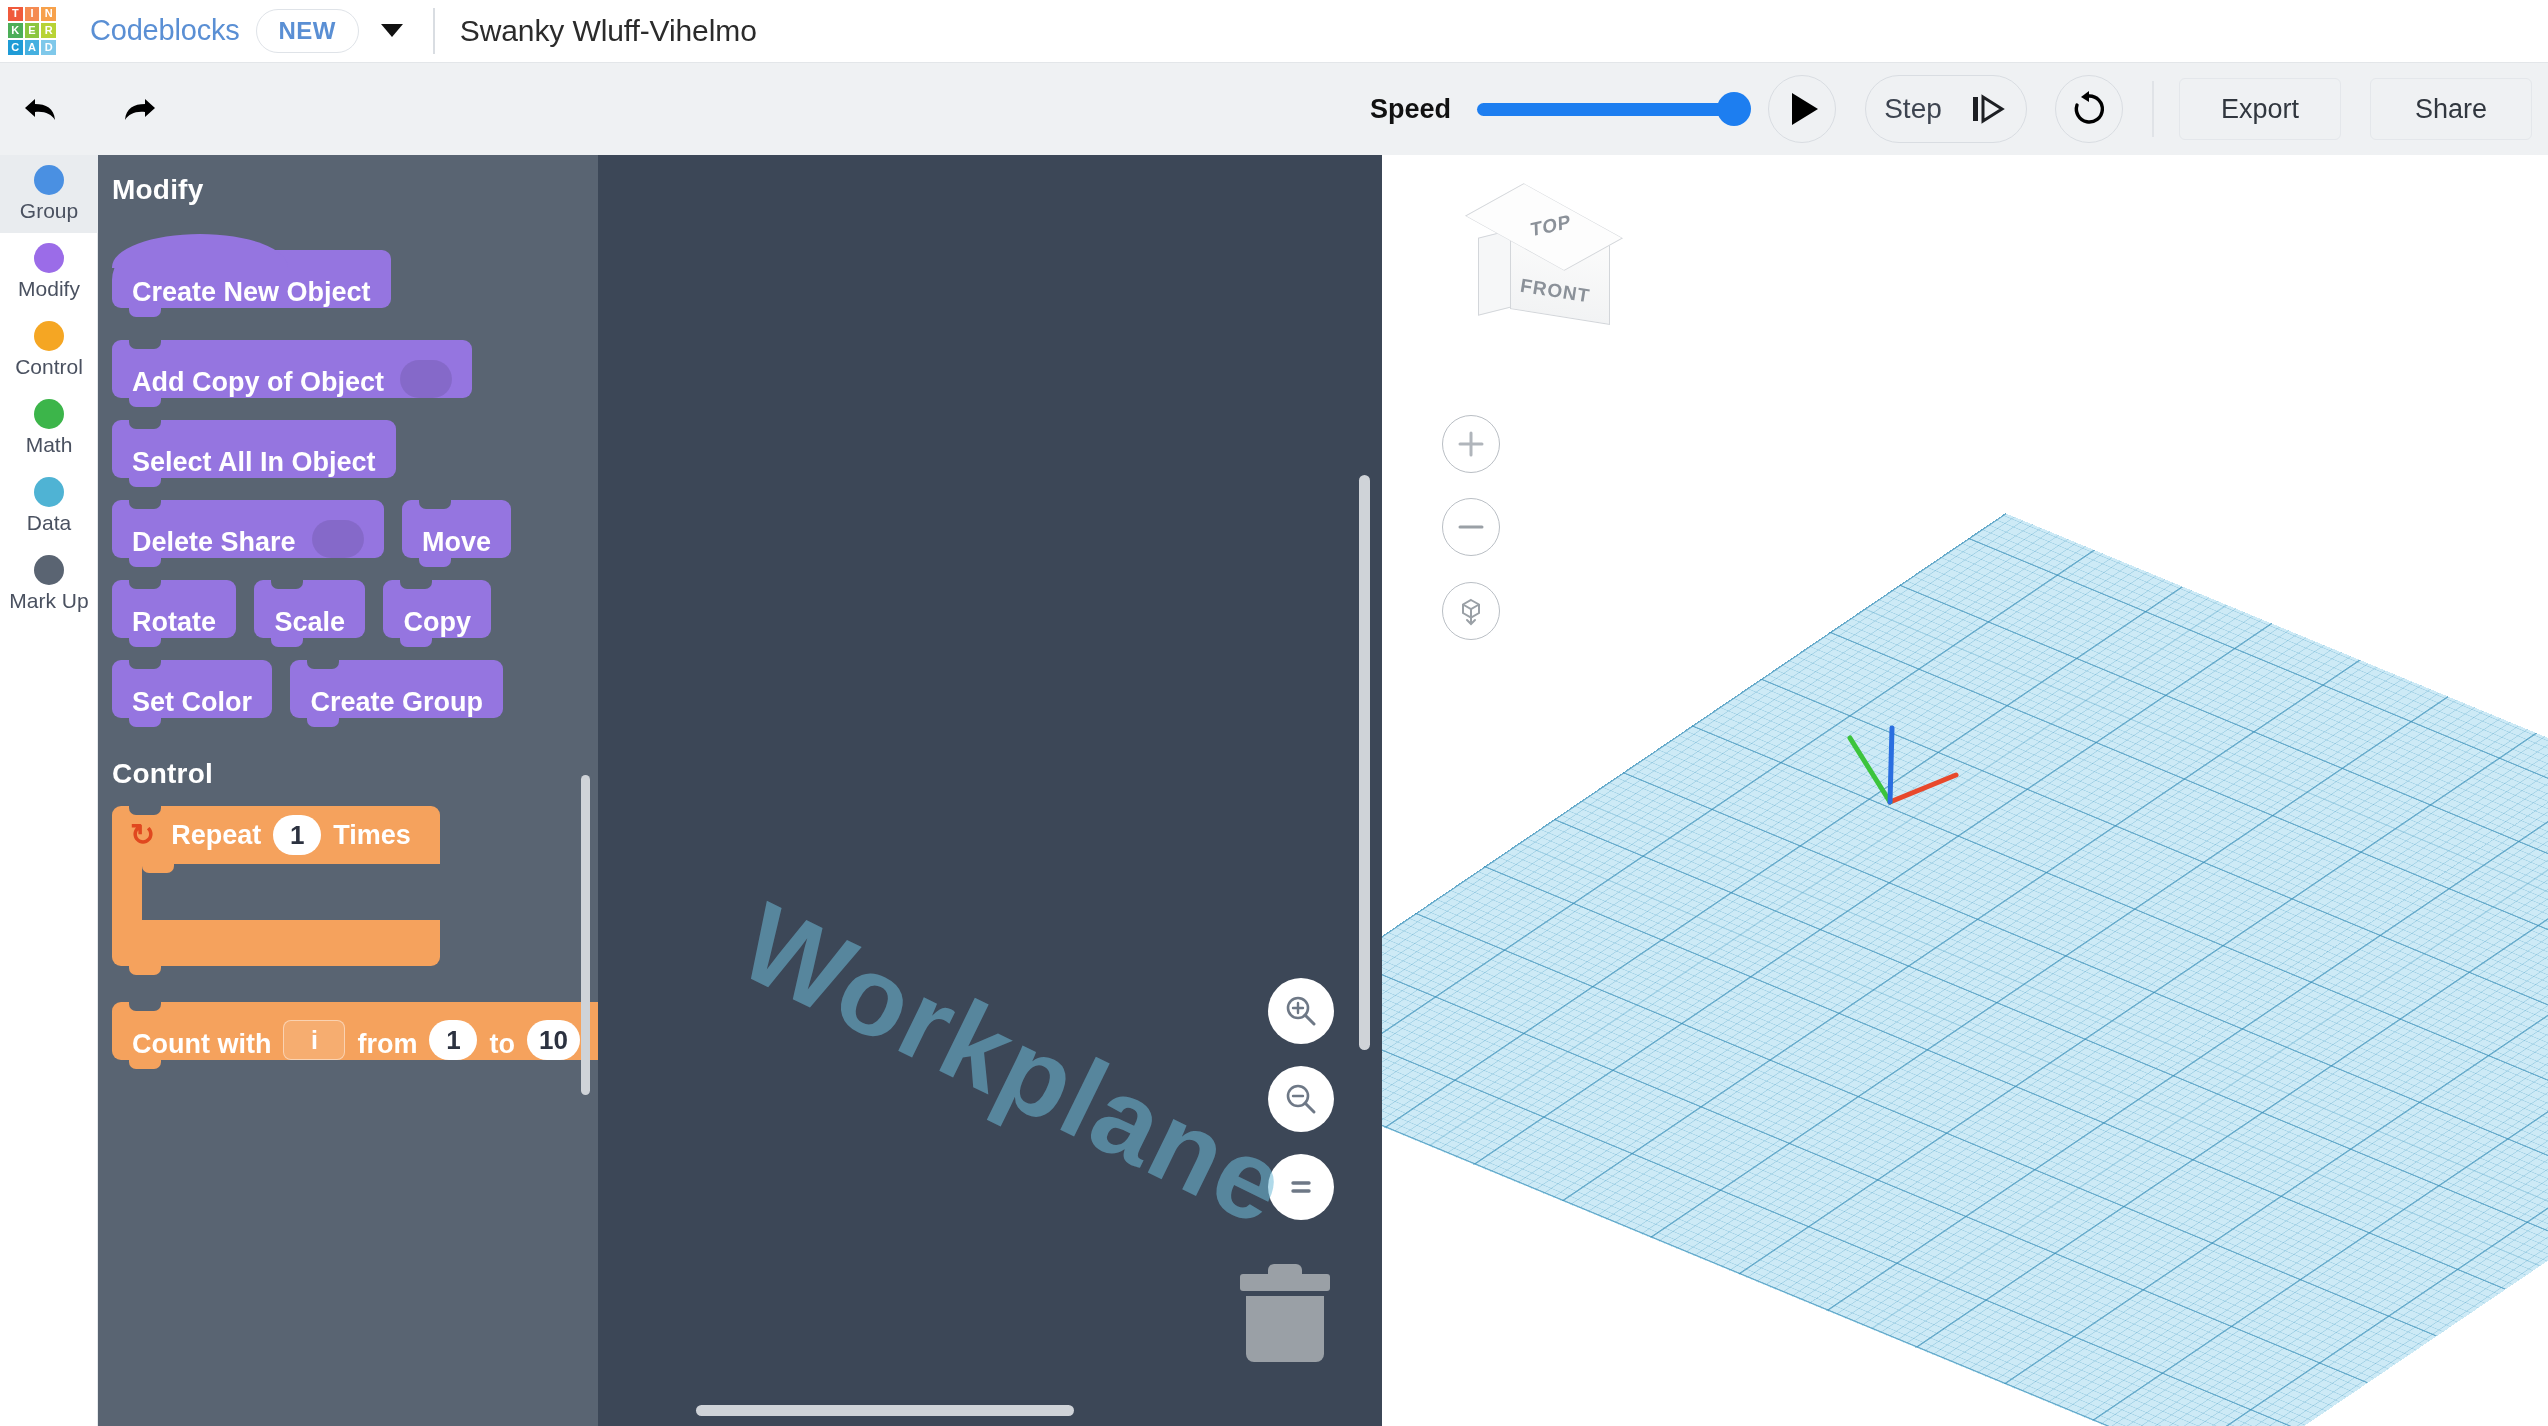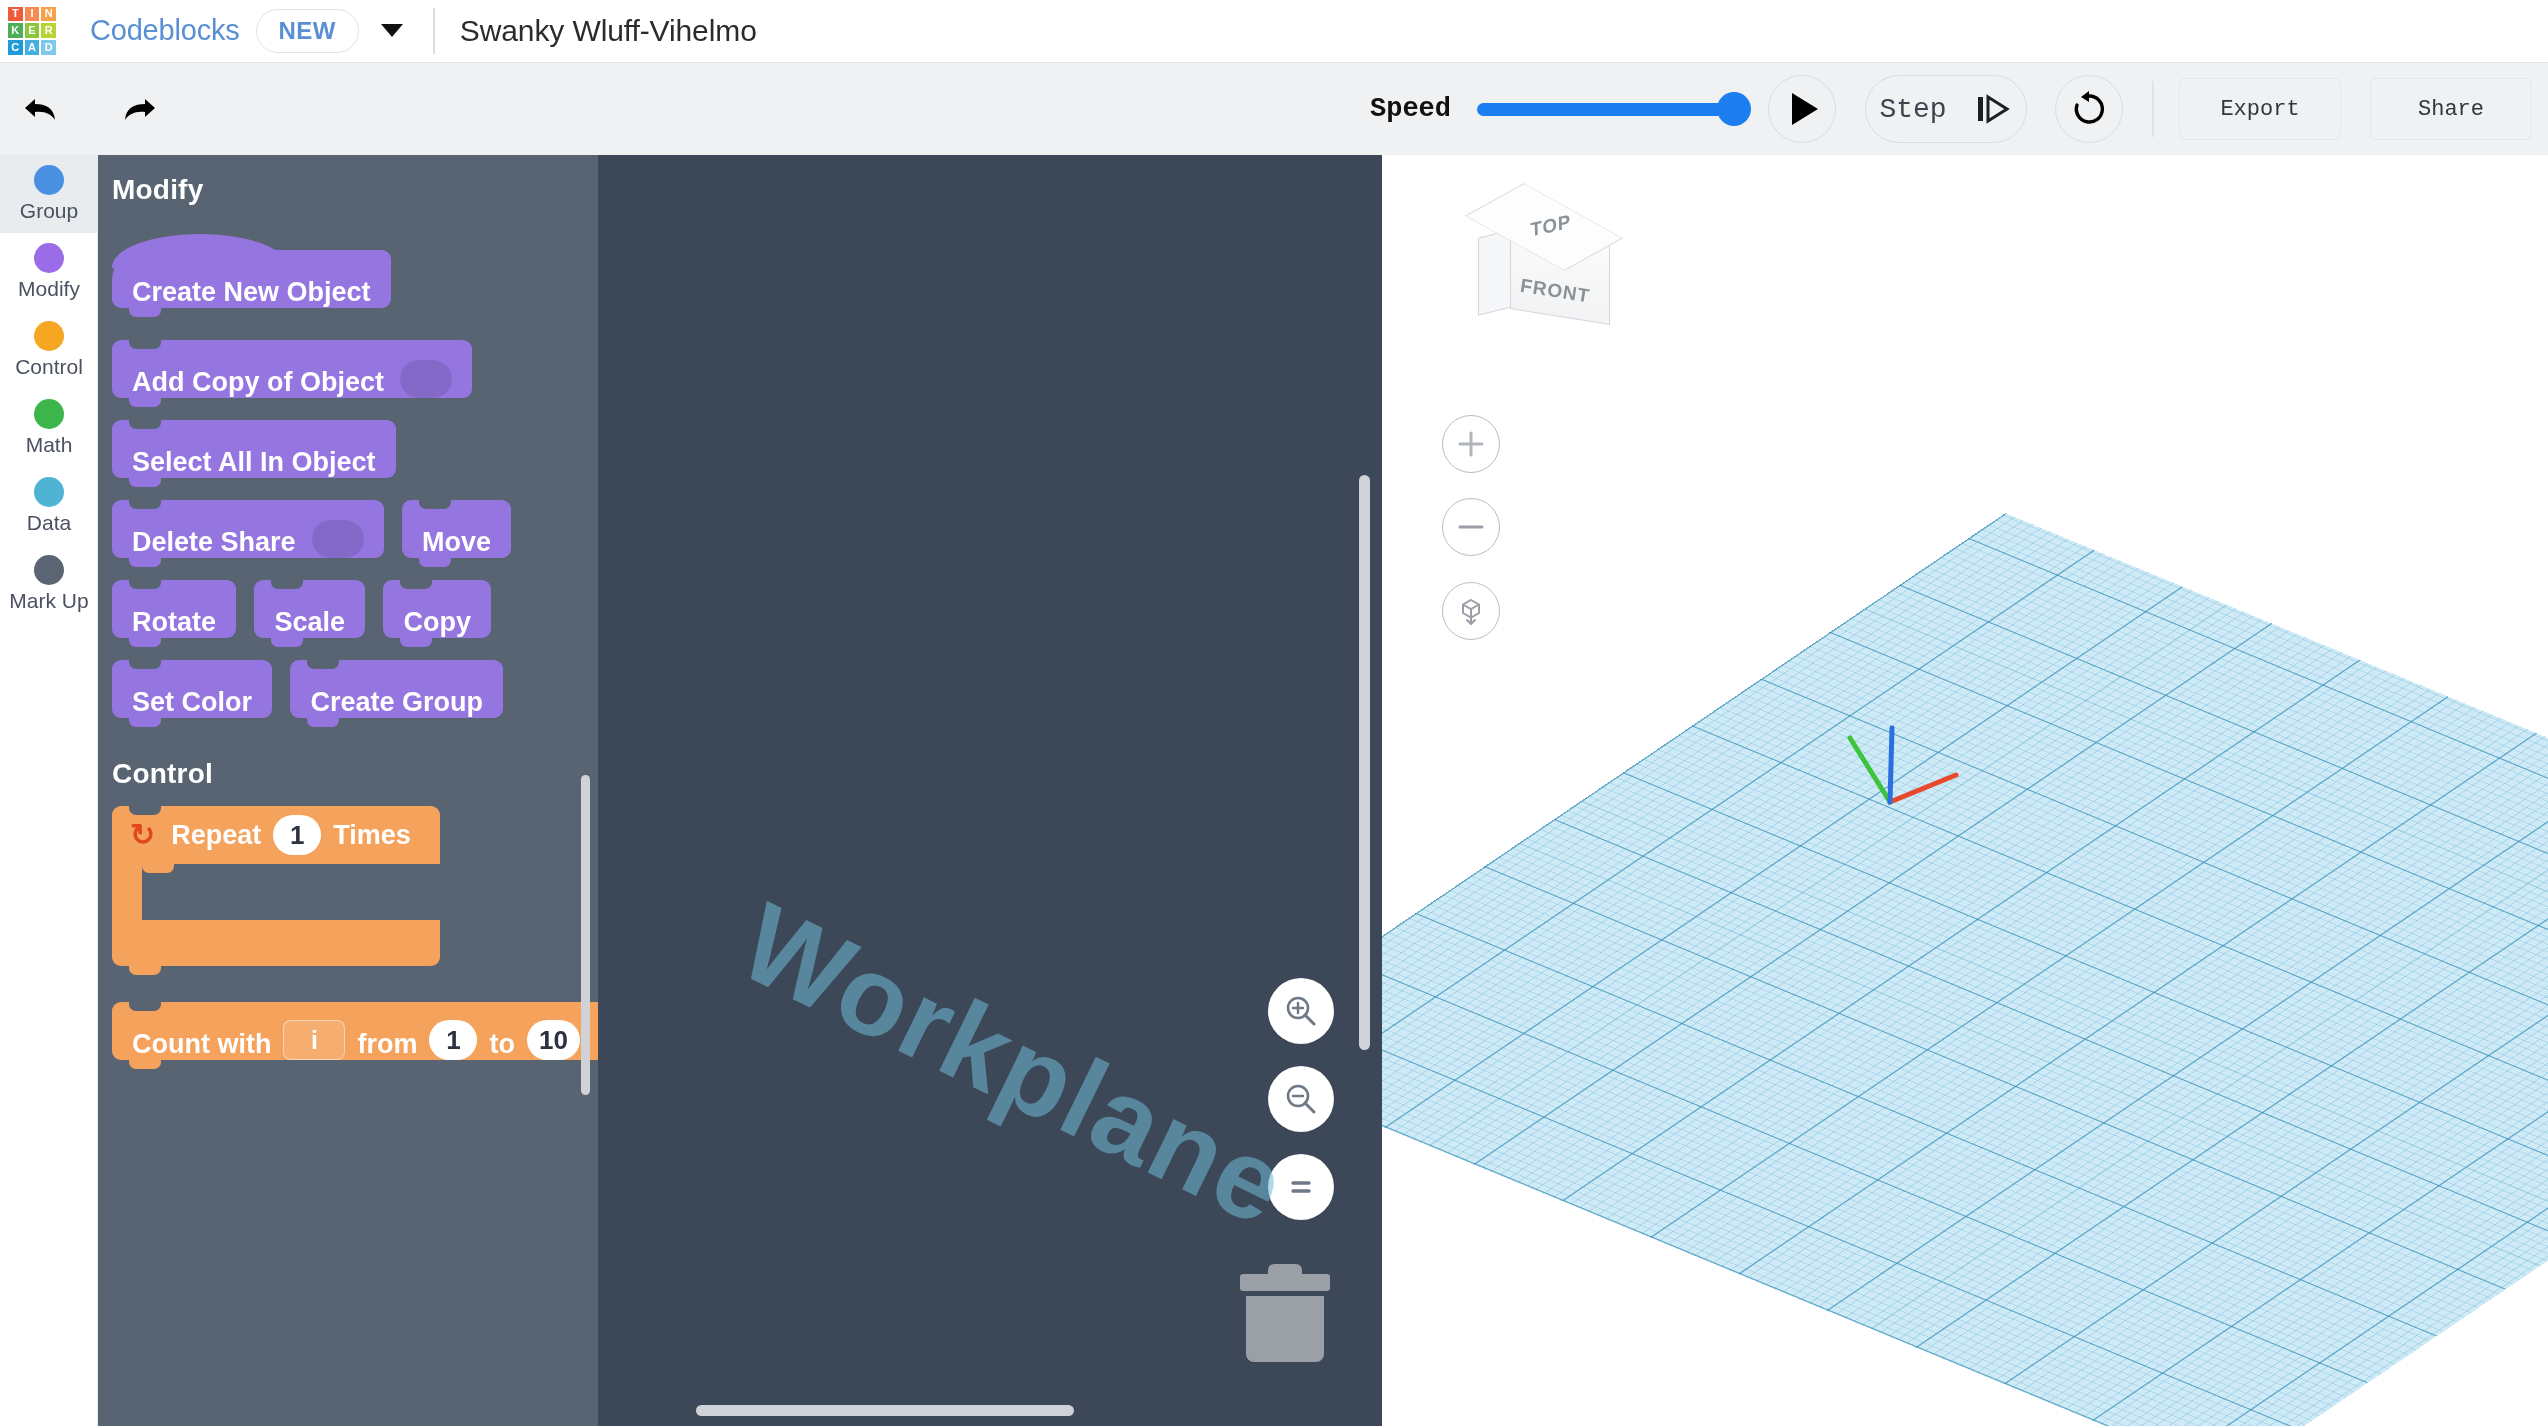--- a/index.html
+++ b/index.html
@@ -80,21 +80,20 @@
     cursor: pointer;
   }
 
   
   .toolbar {
     position: absolute; top: 62px; left: 0;
     width: 2548px; height: 93px;
     background: #eff1f3;
     display: flex; align-items: center;
     border-top: 1px solid #e3e6e9;
-    font-family: Liberation Mono, monospace;
   }
   .icon-btn {
     width: 62px; height: 62px;
     display: flex; align-items: center; justify-content: center;
     cursor: pointer;
   }
   .undo-redo-wrap { display: flex; margin-left: 12px; gap: 32px; }
 
   .speed-group {
     position: absolute; left: 1370px;
@@ -156,21 +155,21 @@
     width: 2px; height: 56px;
     background: #e0e3e7;
   }
   .plain-btn {
     position: absolute;
     height: 62px; width: 162px;
     border: 1.5px solid #e4e7eb;
     border-radius: 6px;
     background: #eff1f3;
     display: flex; align-items: center; justify-content: center;
-    font-size: 22px; color: #31373f;
+    font-size: 27px; color: #31373f;
     cursor: pointer;
   }
   .export-btn { left: 2179px; }
   .share-btn  { left: 2370px; }
 
   
   .cat-rail {
     position: absolute; top: 155px; left: 0;
     width: 98px; height: 1271px;
     background: #ffffff;

